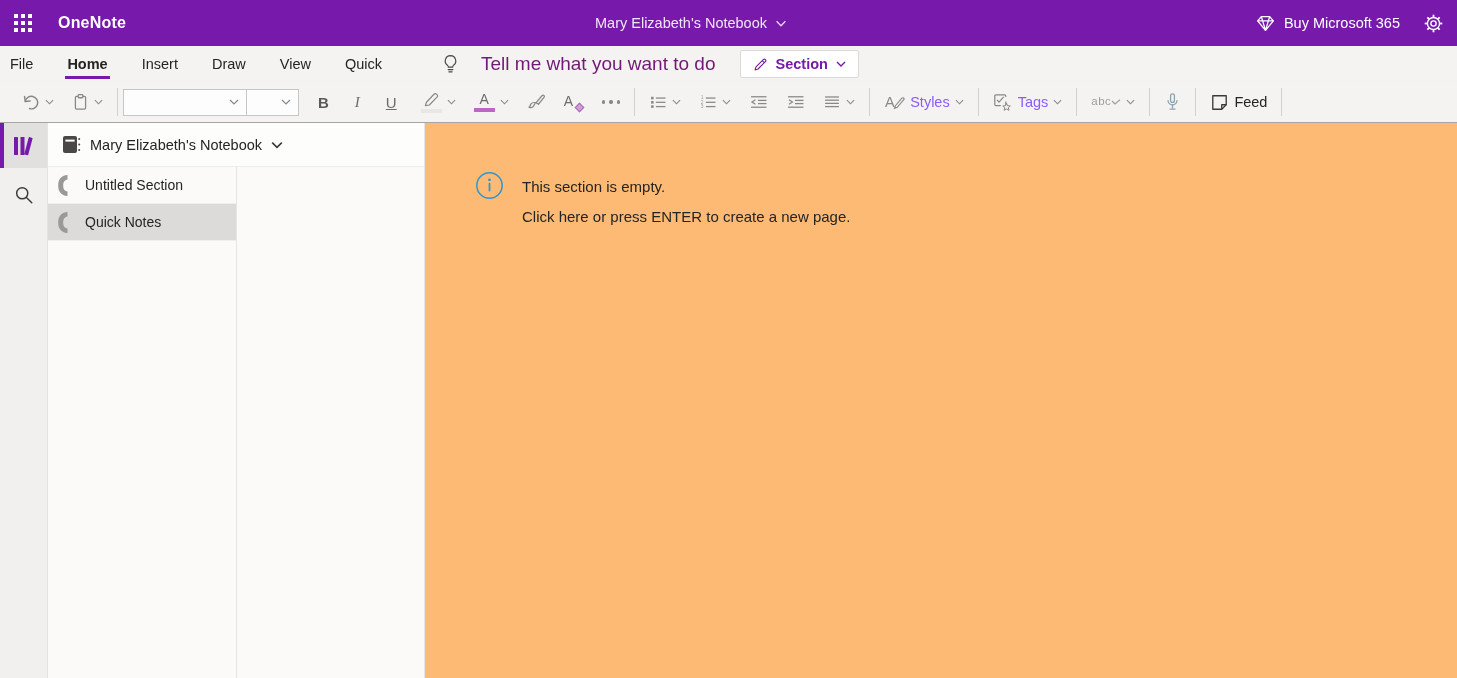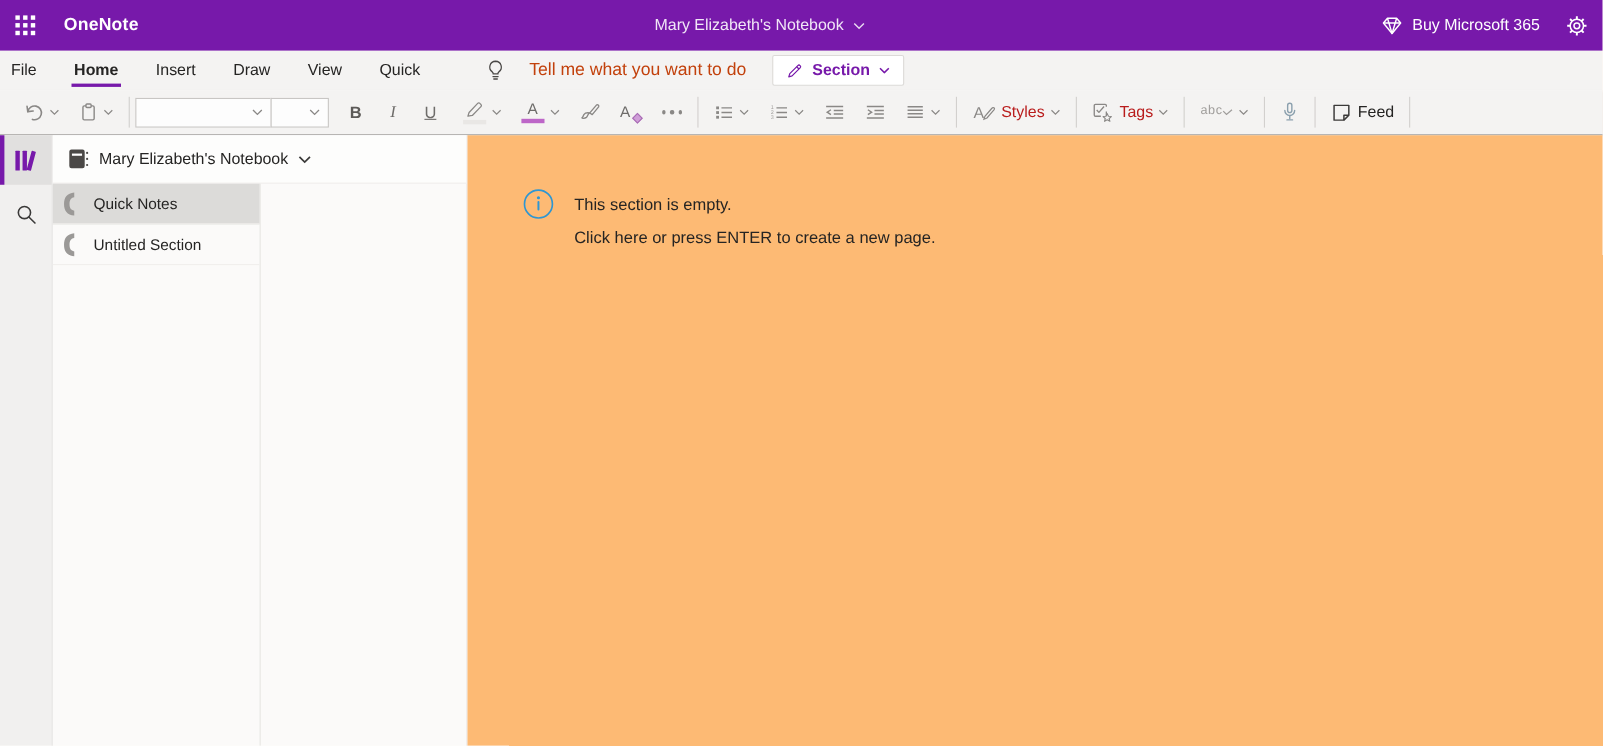--- a/index.html
+++ b/index.html
@@ -18,42 +18,42 @@
   .buy-link { display:flex; align-items:center; gap:9px; font-size:14.5px; cursor:pointer; }
   .gearbtn { display:flex; align-items:center; cursor:pointer; }
 
   
   .menubar { height:36px; background:#f4f3f2; display:flex; align-items:center; padding-left:8px; }
   .menu-item { font-size:14.5px; color:#252423; padding:0 2px; margin-right:30px; height:36px;
     display:flex; align-items:center; position:relative; cursor:pointer; }
   .menu-item.active { font-weight:700; }
   .menu-item.active::after { content:""; position:absolute; left:0; right:0; bottom:3px; height:3px; background:#7719AA; }
   .tellme { display:flex; align-items:center; gap:22px; margin-left:28px; cursor:text; }
-  .tellme-text { font-size:16px; color:#c2410c; }
+  .tellme-text { font-size:19px; color:#701a75; }
   .editing-btn { margin-left:24px; height:28px; background:#fff; border:1px solid #dcdad8; border-radius:2px;
     display:flex; align-items:center; gap:8px; padding:0 12px; color:#7719AA; font-size:14.5px; font-weight:700; cursor:pointer; }
 
   
   .toolbar { height:41px; background:#f4f3f2; display:flex; align-items:center; padding-left:12px;
     border-bottom:1px solid #a8a6a4; box-shadow:0 1px 2px rgba(0,0,0,.10); color:#8a8886; }
   .tb-btn { height:32px; display:flex; align-items:center; gap:5px; padding:0 9px; cursor:pointer; color:#8a8886; }
   .tb-sep { width:1px; height:28px; background:#d2d0ce; margin:0 5px; }
   .combo { height:27px; background:#fdfdfd; border:1px solid #c8c6c4; display:flex; align-items:center;
     justify-content:flex-end; padding:0 7px; cursor:pointer; }
   .combo.font { width:124px; }
   .combo.size { width:53px; margin-left:-1px; }
   .tb-letter { font-size:15px; color:#6e6c6a; }
   .tb-letter.b { font-weight:700; color:#5c5a58; }
   .tb-letter.i { font-style:italic; font-family:"Liberation Serif", serif; }
   .tb-letter.u { text-decoration:underline; }
   .swatch-btn { display:flex; flex-direction:column; align-items:center; gap:2px; }
   .swatch { width:21px; height:4px; }
   .dots3 { display:flex; gap:4px; }
   .dots3 i { width:3.5px; height:3.5px; border-radius:50%; background:#8a8886; }
-  .tb-label { font-size:14.5px; color:#b91c1c; }
+  .tb-label { font-size:14.5px; color:#8b5cf6; }
   .tb-label.dark { color:#252423; }
   .abc-stack { display:flex; flex-direction:row; align-items:center; line-height:1; }
   .abc-txt { font-size:11.5px; color:#a09e9c; letter-spacing:.5px; }
 
   
   .page-body { display:flex; height:555px; }
   .rail { width:48px; background:#f1f0ef; border-right:1px solid #e5e3e1; display:flex; flex-direction:column; }
   .rail-top { height:45px; background:#e1e0df; box-shadow:inset 4px 0 0 #7719AA;
     display:flex; align-items:center; justify-content:center; cursor:pointer; }
   .rail-search { height:42px; margin-top:6px; display:flex; align-items:center; justify-content:center; cursor:pointer; }
@@ -461,32 +461,32 @@
         </g>
       </svg>
       <span class="nb-title">Mary Elizabeth's Notebook</span>
       <svg width="12" height="8" viewBox="0 0 10 6">
           <path d="M1 1 L5 5 L9 1" fill="none" stroke="#3b3a39" stroke-width="1.3"></path>
         </svg>
     </div>
 
     <div class="nav-cols">
       <div class="sections-col">
+        <div class="section-row">
+          <svg width="12" height="23" viewBox="0 0 12 23">
+            <path d="M10.5 1 C4 1.6 1.2 5.4 1.2 11.5 C1.2 17.6 4 21.4 10.5 22 L10.5 17.6 C7.2 17 6.2 14.6 6.2 11.5 C6.2 8.4 7.2 6 10.5 5.4 Z" fill="#9b9997"></path>
+          </svg>
+          <span>Untitled Section</span>
+        </div>
         <div class="section-row selected">
           <svg width="12" height="23" viewBox="0 0 12 23">
             <path d="M10.5 1 C4 1.6 1.2 5.4 1.2 11.5 C1.2 17.6 4 21.4 10.5 22 L10.5 17.6 C7.2 17 6.2 14.6 6.2 11.5 C6.2 8.4 7.2 6 10.5 5.4 Z" fill="#9b9997"></path>
           </svg>
           <span>Quick Notes</span>
         </div>
-        <div class="section-row">
-          <svg width="12" height="23" viewBox="0 0 12 23">
-            <path d="M10.5 1 C4 1.6 1.2 5.4 1.2 11.5 C1.2 17.6 4 21.4 10.5 22 L10.5 17.6 C7.2 17 6.2 14.6 6.2 11.5 C6.2 8.4 7.2 6 10.5 5.4 Z" fill="#9b9997"></path>
-          </svg>
-          <span>Untitled Section</span>
-        </div>
       </div>
       <div class="pages-col"></div>
     </div>
   </div>
 
   <div class="main">
     <div class="empty-state">
       <svg width="29" height="29" viewBox="0 0 29 29">
         <circle cx="14.5" cy="14.5" r="12.7" fill="none" stroke="#2e96d2" stroke-width="1.5"></circle>
         <circle cx="14.5" cy="8.8" r="1.4" fill="#2e96d2"></circle>

